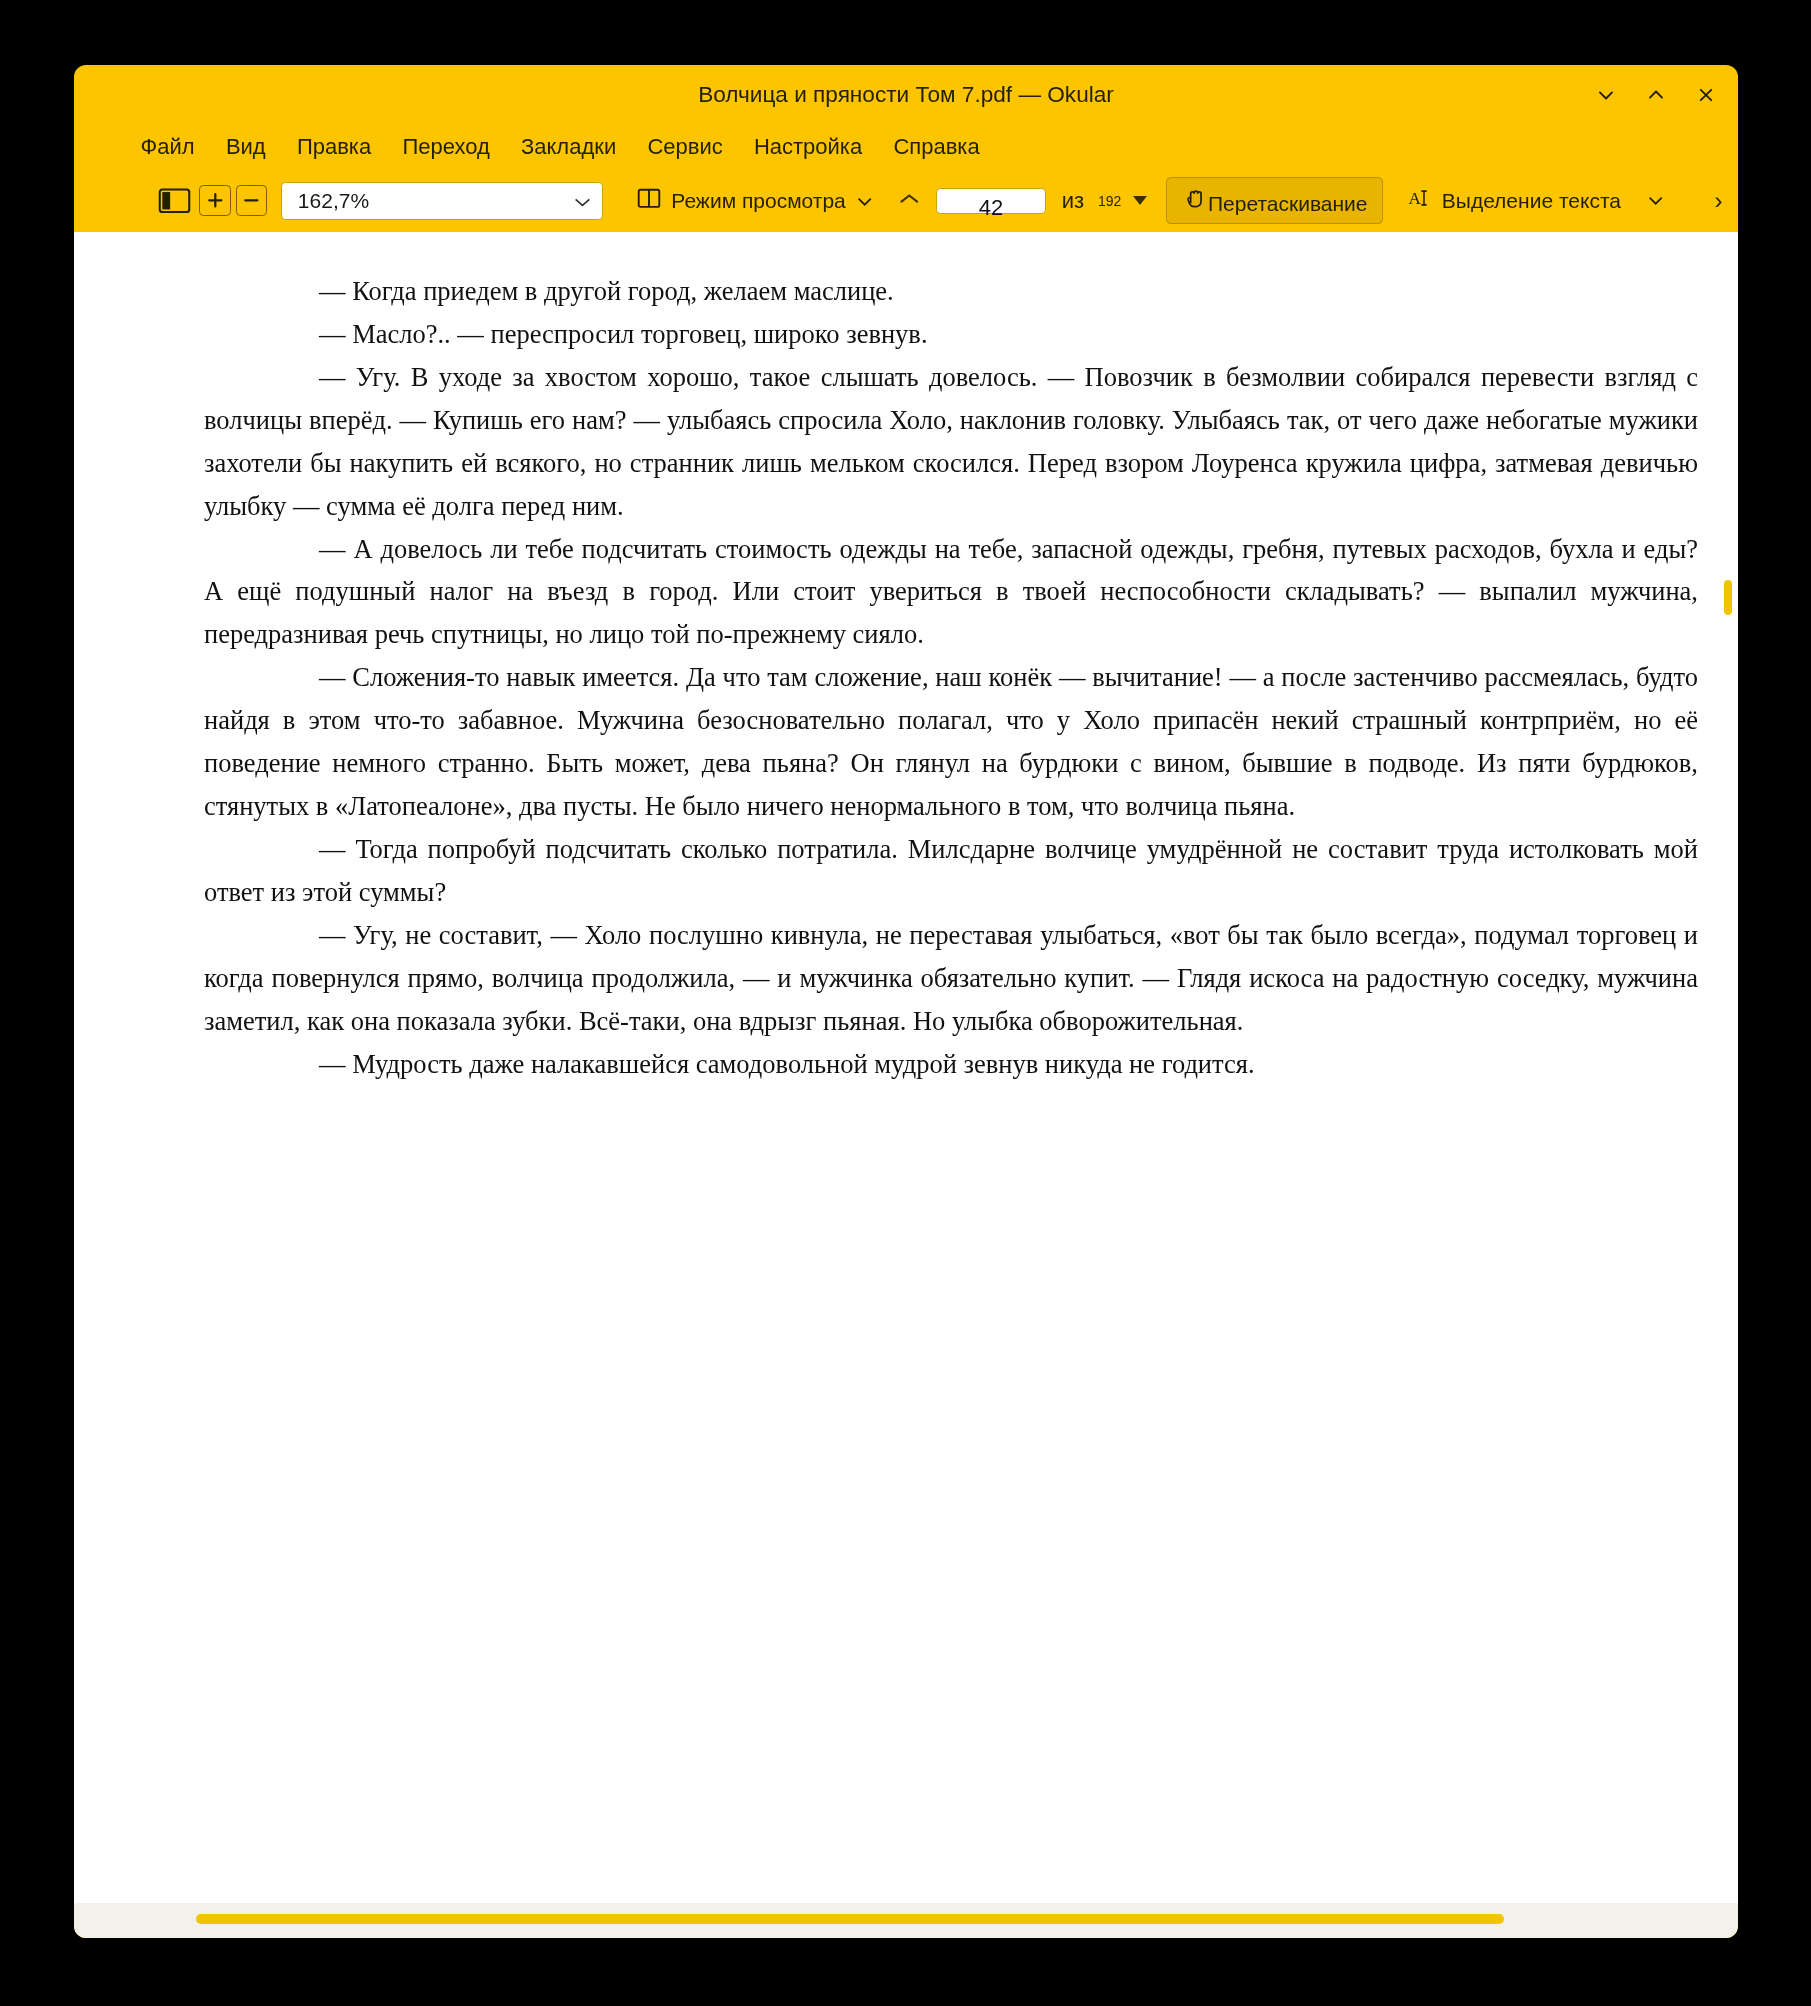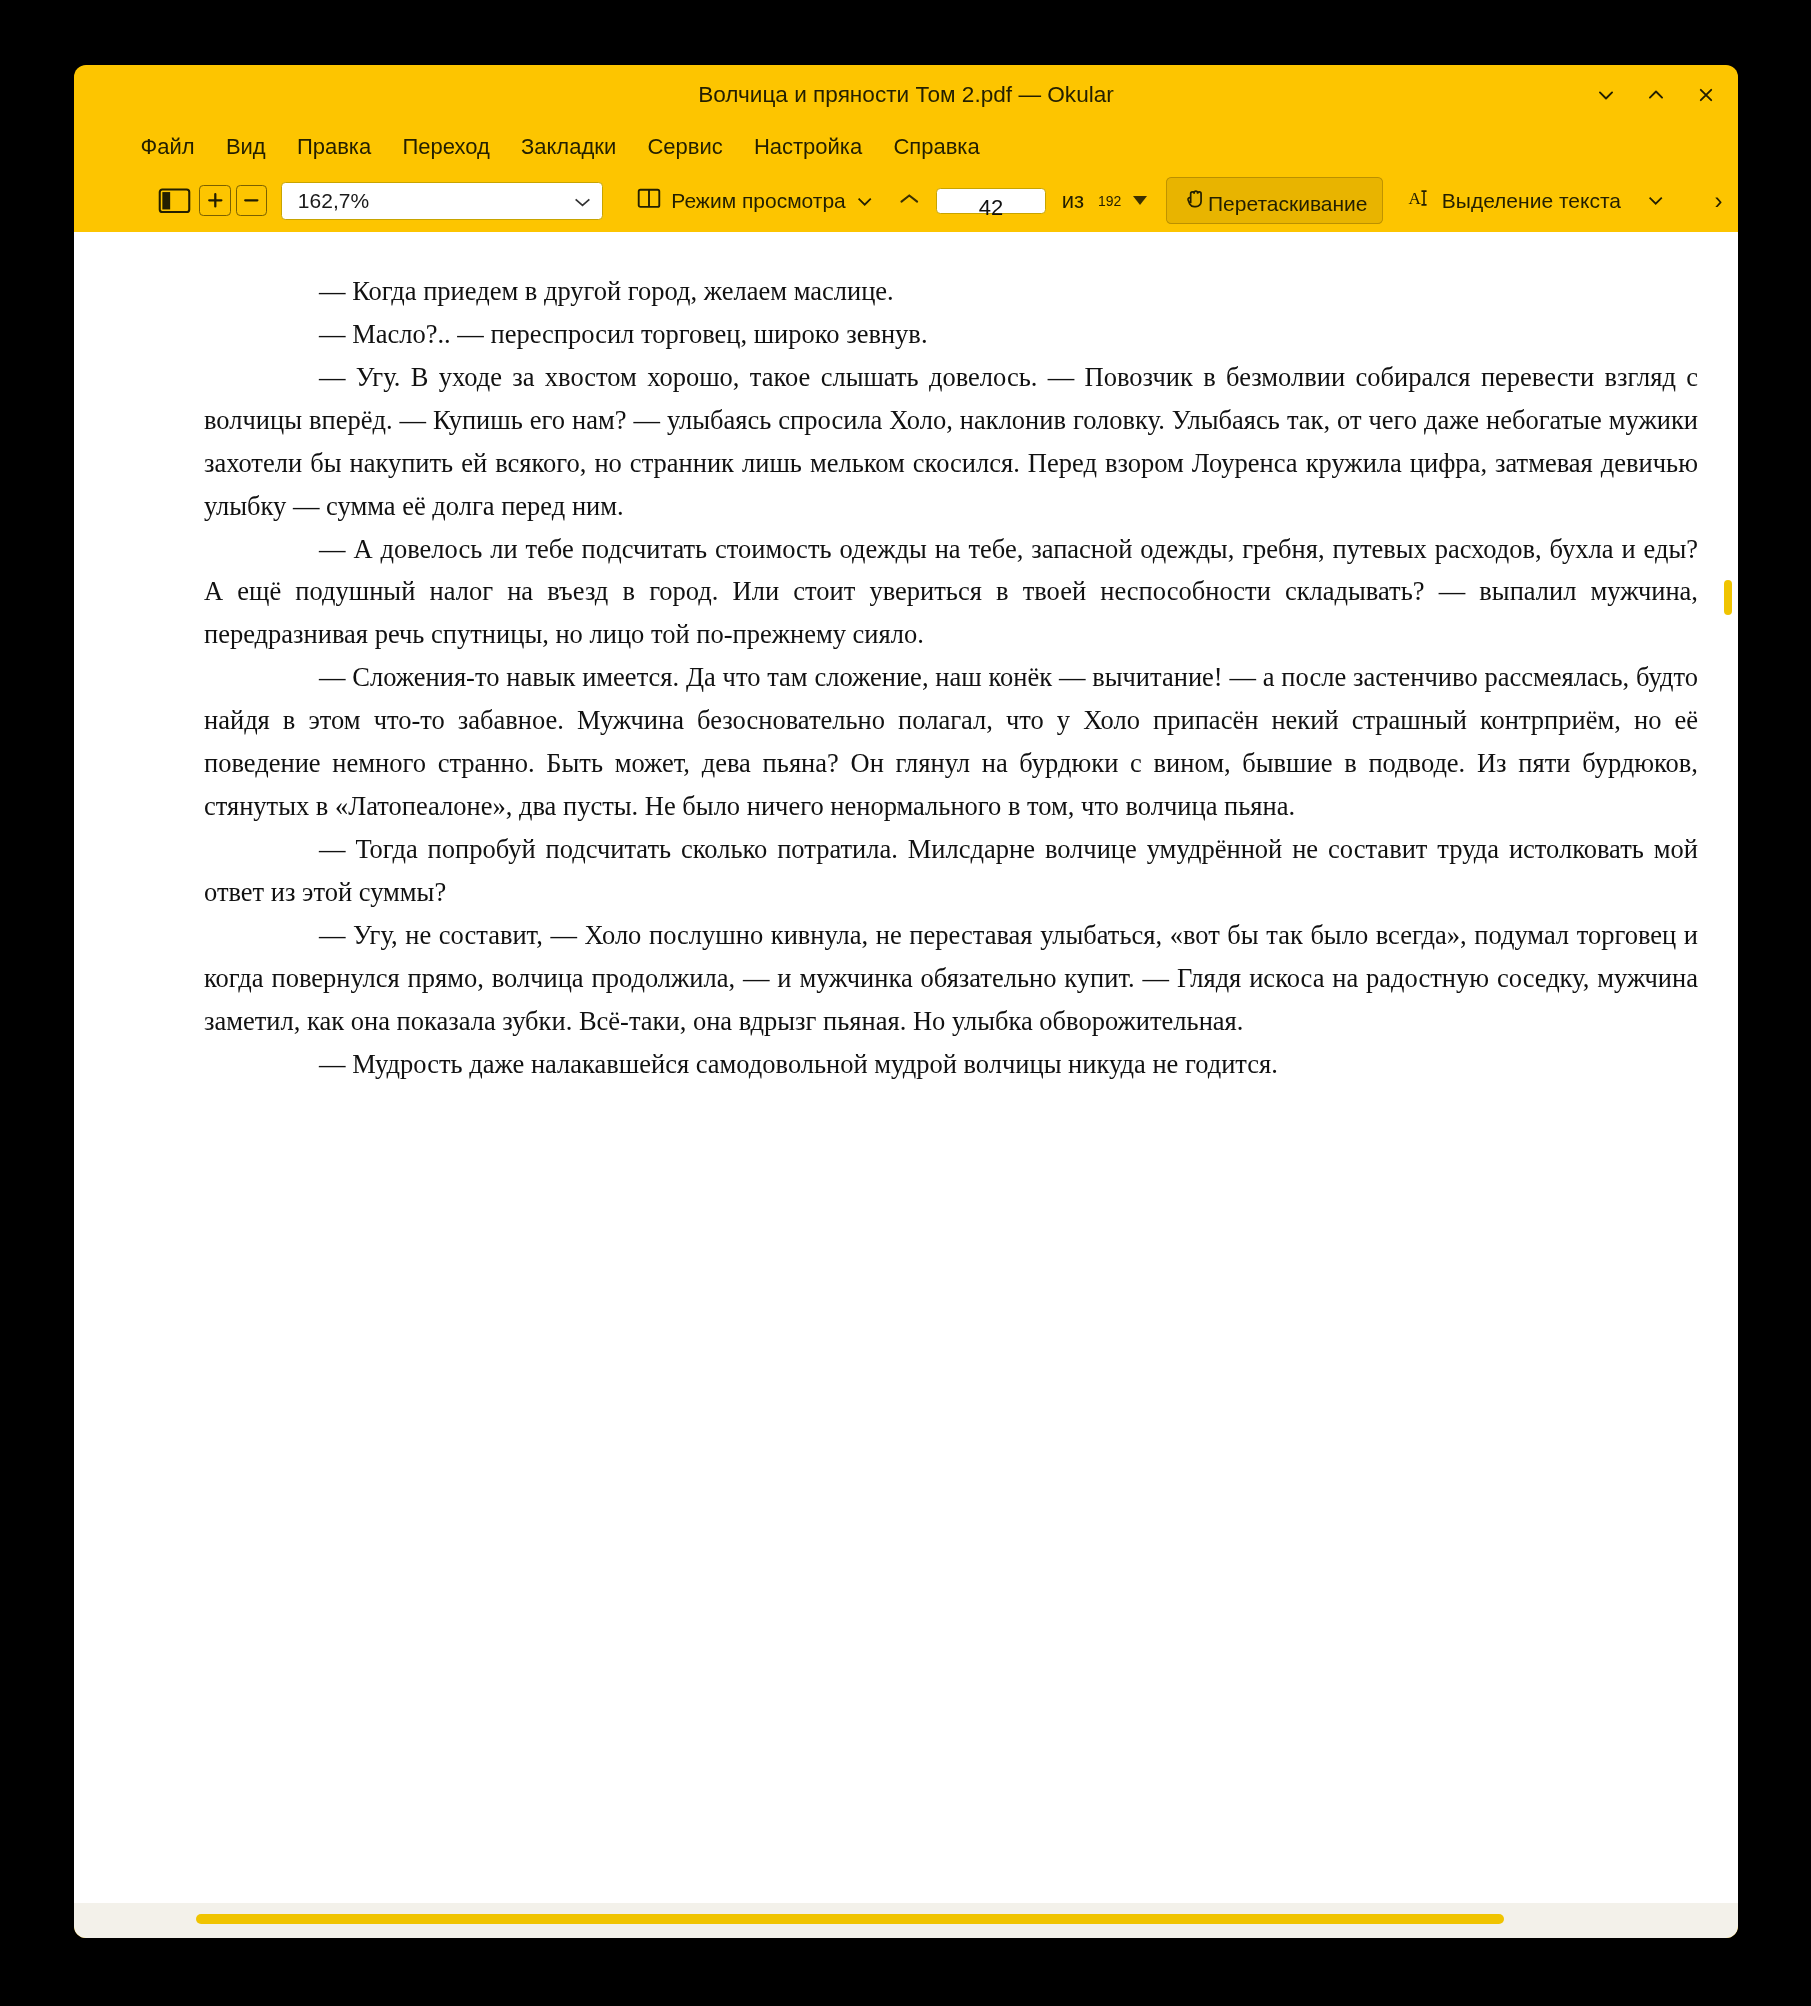--- a/index.html
+++ b/index.html
@@ -271,21 +271,21 @@
     border-radius: 5.2px;
     cursor: pointer;
   }
 </style>
 </head>
 <body>
 
 <div id="window">
 
   <div id="titlebar">
-    <div id="title-text">Волчица и пряности Том 2.pdf — Okular</div>
+    <div id="title-text">Волчица и пряности Том 7.pdf — Okular</div>
     <div class="win-buttons">
       <div class="win-btn">
         <svg width="26" height="26" viewBox="0 0 30 30">
             <path d="M8 12 L15 19 L22 12" fill="none" stroke="#231f00" stroke-width="2.2" stroke-linecap="round" stroke-linejoin="round"></path>
           </svg>
       </div>
       <div class="win-btn">
         <svg width="26" height="26" viewBox="0 0 30 30">
             <path d="M8 18 L15 11 L22 18" fill="none" stroke="#231f00" stroke-width="2.2" stroke-linecap="round" stroke-linejoin="round"></path>
           </svg>
@@ -394,21 +394,21 @@
 
   <div id="docview">
     <div id="page">
       <p class="para">— Когда приедем в другой город, желаем маслице.</p>
       <p class="para">— Масло?.. — переспросил торговец, широко зевнув.</p>
       <p class="para">— Угу. В уходе за хвостом хорошо, такое слышать довелось. — Повозчик в безмолвии собирался перевести взгляд с волчицы вперёд. — Купишь его нам? — улыбаясь спросила Холо, наклонив головку. Улыбаясь так, от чего даже небогатые мужики захотели бы накупить ей всякого, но странник лишь мельком скосился. Перед взором Лоуренса кружила цифра, затмевая девичью улыбку — сумма её долга перед ним.</p>
       <p class="para">— А довелось ли тебе подсчитать стоимость одежды на тебе, запасной одежды, гребня, путевых расходов, бухла и еды? А ещё подушный налог на въезд в город. Или стоит увериться в твоей неспособности складывать? — выпалил мужчина, передразнивая речь спутницы, но лицо той по-прежнему сияло.</p>
       <p class="para">— Сложения-то навык имеется. Да что там сложение, наш конёк — вычитание! — а после застенчиво рассмеялась, будто найдя в этом что-то забавное. Мужчина безосновательно полагал, что у Холо припасён некий страшный контрприём, но её поведение немного странно. Быть может, дева пьяна? Он глянул на бурдюки с вином, бывшие в подводе. Из пяти бурдюков, стянутых в «Латопеалоне», два пусты. Не было ничего ненормального в том, что волчица пьяна.</p>
       <p class="para">— Тогда попробуй подсчитать сколько потратила. Милсдарне волчице умудрённой не составит труда истолковать мой ответ из этой суммы?</p>
       <p class="para">— Угу, не составит, — Холо послушно кивнула, не переставая улыбаться, «вот бы так было всегда», подумал торговец и когда повернулся прямо, волчица продолжила, — и мужчинка обязательно купит. — Глядя искоса на радостную соседку, мужчина заметил, как она показала зубки. Всё-таки, она вдрызг пьяная. Но улыбка обворожительная.</p>
-      <p class="para last">— Мудрость даже налакавшейся самодовольной мудрой волчицы никуда не годится.</p>
+      <p class="para last">— Мудрость даже налакавшейся самодовольной мудрой зевнув никуда не годится.</p>
     </div>
 
     <div id="vscroll-track">
       <div id="vscroll-thumb"></div>
     </div>
   </div>
 
   <div id="hscroll-area">
     <div id="hscroll-thumb"></div>
   </div>

